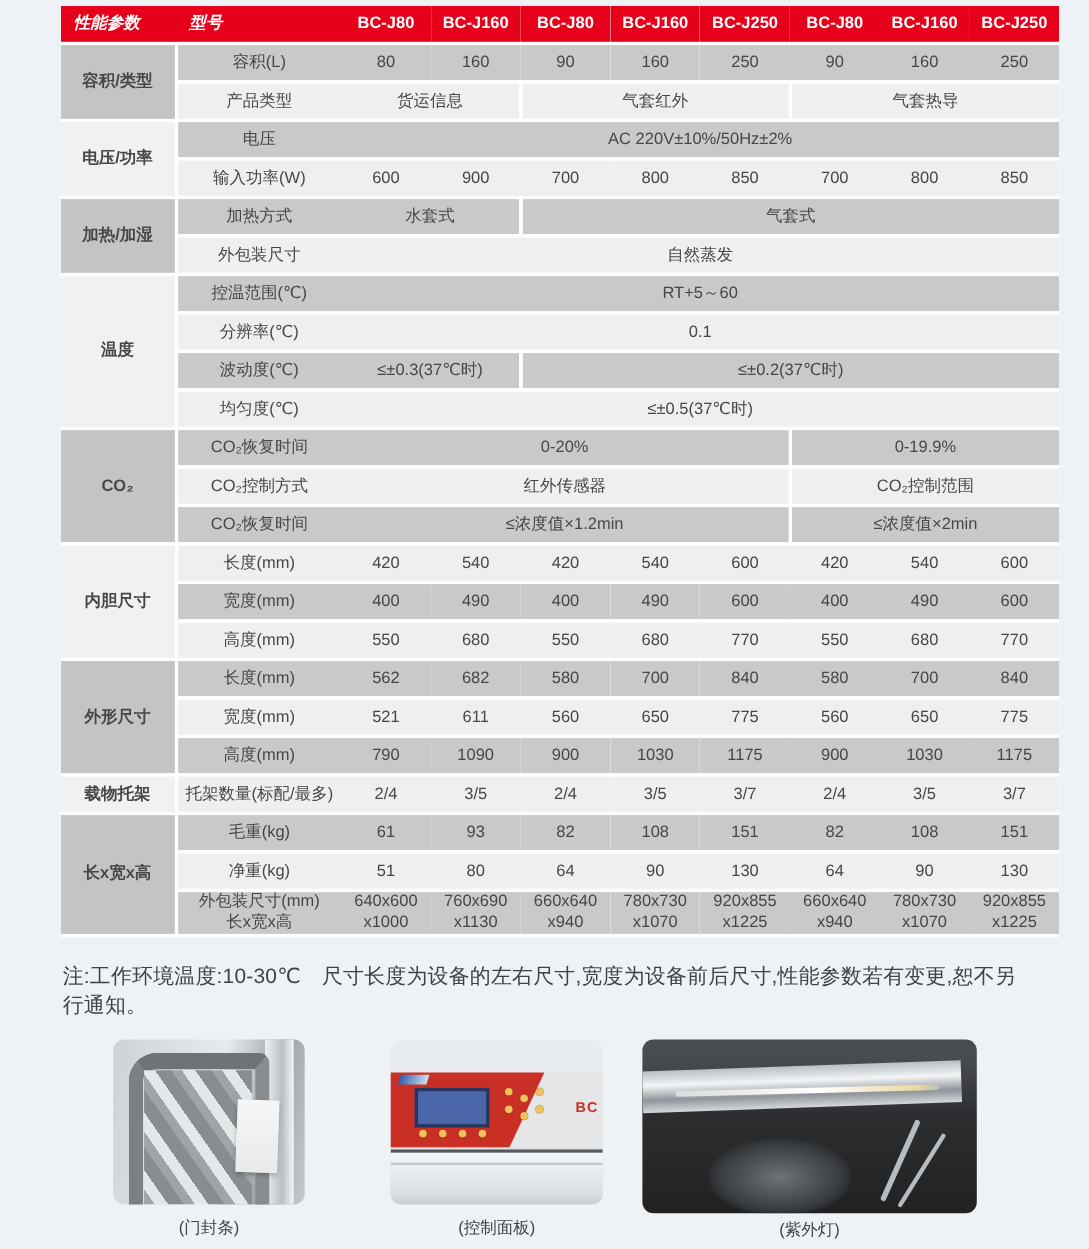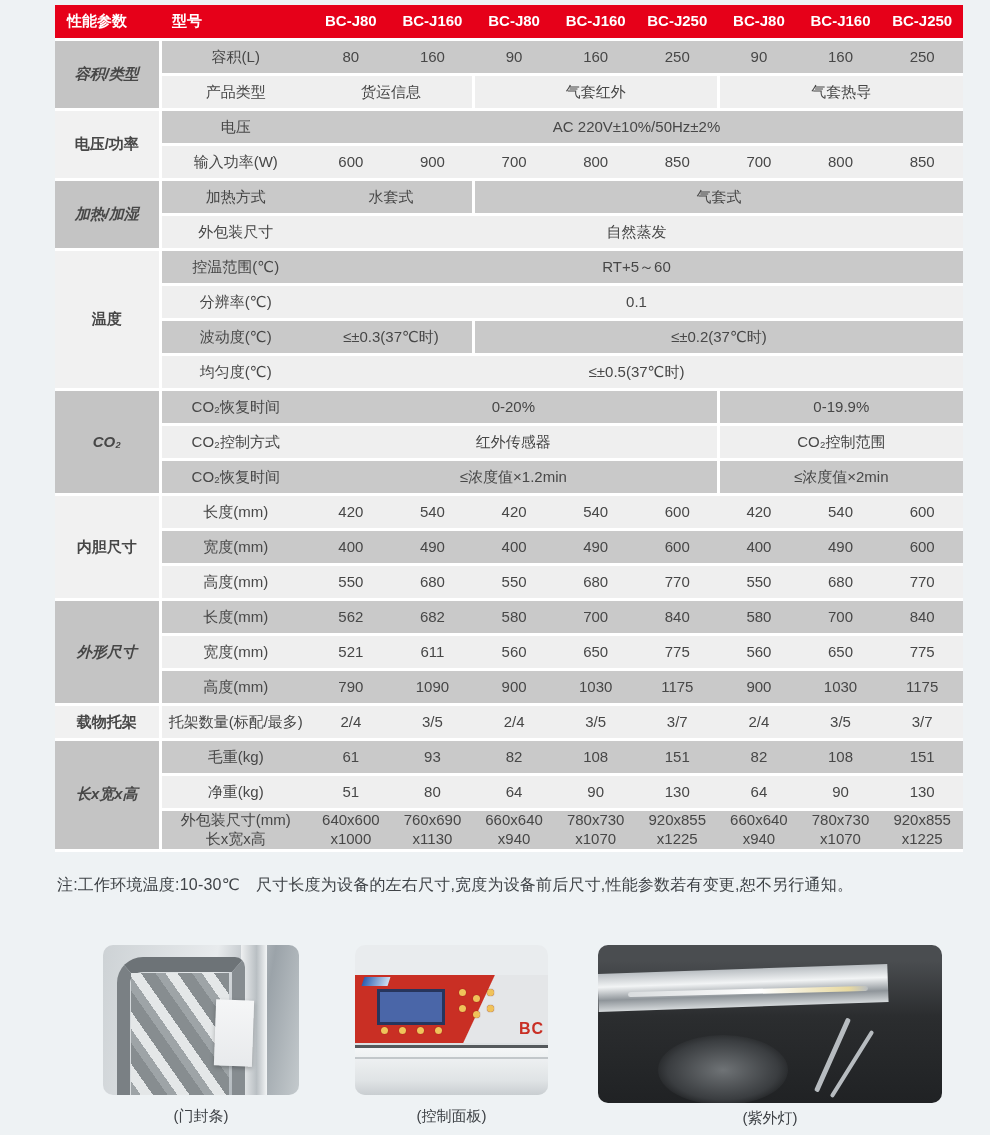--- a/index.html
+++ b/index.html
@@ -19,47 +19,47 @@
     padding:0;font-size:15px;line-height:1.25;
     border-bottom:3px solid var(--sep,#fff);
     text-align:center;vertical-align:middle;
     overflow:hidden;
   }
   #spec-table thead th{
     background:var(--header-bg,#e60019);
     color:var(--header-text,#fff);
     font-weight:bold;height:33px;
   }
-  #spec-table thead th.lft{text-align:left;padding-left:12px;}
+  #spec-table thead th.lft{text-align:left;padding-left:12px;font-style:italic;}
   #spec-table tbody td{height:32px;color:var(--text,#474747);}
   tr.tall td{height:46px;white-space:pre-line;font-size:14px;line-height:1.35;}
   td.cat{
     text-align:left;padding-left:12px;font-weight:bold;
     border-right:3px solid var(--sep,#fff);
   }
-  td.cat-dark{background:var(--cat-dark,#c4c4c4);font-style:italic;}
+  td.cat-dark{background:var(--cat-dark,#c4c4c4);}
   td.cat-light{background:var(--cat-light,#f1f1f1);}
   td.plabel{text-align:left;padding-left:12px;}
   td.row-dark{background:var(--row-dark,#c9c9c9);}
   td.row-light{background:var(--row-light,#efefef);}
   td.sep{border-left:3px solid var(--sep,#fff);}
   
   #note{
     position:absolute;left:57px;top:875px;width:880px;
-    font-size:16px;color:#3f4347;letter-spacing:.2px;
+    font-size:19px;color:#3f4347;letter-spacing:.2px;
   }
   
   .photo-wrap{position:absolute;top:945px;}
   .photo{
     border-radius:10px;overflow:hidden;position:relative;
     background:#cfd4d7;
   }
   .caption{margin-top:12px;text-align:center;font-size:15px;color:#3f4347;}
   
-  #photo1{left:103px;width:196px;}
+  #photo1{left:103px;width:174px;}
   #photo1 .photo{height:150px;background:linear-gradient(100deg,#cdd2d5 0%,#e8ebed 52%,#9ba3a9 78%,#c4cacd 100%);}
   .door-frame{
     position:absolute;left:14px;top:12px;width:128px;height:170px;
     border-top:15px solid #6d7377;border-left:13px solid #7a8084;border-right:13px solid #868c90;
     border-radius:26px 10px 0 0;box-sizing:border-box;
   }
   .door-inner{
     position:absolute;left:28px;top:28px;width:98px;height:122px;
     background:repeating-linear-gradient(55deg,#9ea4a7 0 8px,#e4e7e8 8px 18px,#878d90 18px 30px);
   }
@@ -82,27 +82,27 @@
   .panel-lcd{
     position:absolute;left:22px;top:44px;width:62px;height:30px;
     background:#4a66a8;border:3px solid #27355c;
   }
   .panel-logo{
     position:absolute;left:8px;top:32px;width:26px;height:9px;
     background:linear-gradient(90deg,#2c5fb0,#cfe0f2);transform:skewX(-18deg);
   }
   .btn{position:absolute;width:7px;height:7px;border-radius:50%;background:#f0c25a;box-shadow:0 0 1px #7a1a12;}
   .brand-red{
-    position:absolute;right:4px;top:75px;font-size:16px;font-weight:bold;color:#c92f24;letter-spacing:1px;
+    position:absolute;right:4px;top:54px;font-size:13px;font-weight:bold;color:#c92f24;letter-spacing:1px;
   }
   .panel-seam{position:absolute;left:0;top:100px;width:193px;height:3px;background:#55595c;}
   .panel-body{position:absolute;left:0;top:103px;width:193px;height:47px;background:linear-gradient(180deg,#f4f6f7,#dfe3e5 70%,#c9ced1);}
   .panel-body-line{position:absolute;left:0;top:112px;width:193px;height:2px;background:#c2c7ca;}
   
-  #photo3{left:598px;width:344px;}
+  #photo3{left:584px;width:304px;}
   #photo3 .photo{height:158px;background:linear-gradient(180deg,#4a4d50 0 10%,#2b2d2f 45%,#202224 100%);}
   .uv-bar{
     position:absolute;left:0;top:24px;width:290px;height:38px;
     background:linear-gradient(180deg,#b9bec2,#f2f4f5 35%,#8f959a 70%,#d5d9db);
     transform:rotate(-2deg);
   }
   .uv-tube{
     position:absolute;left:30px;top:44px;width:240px;height:5px;
     background:linear-gradient(90deg,#d9dcde,#ffffff 55%,#e8d9a0 92%,#b9bec2);
     transform:rotate(-1.5deg);border-radius:3px;

